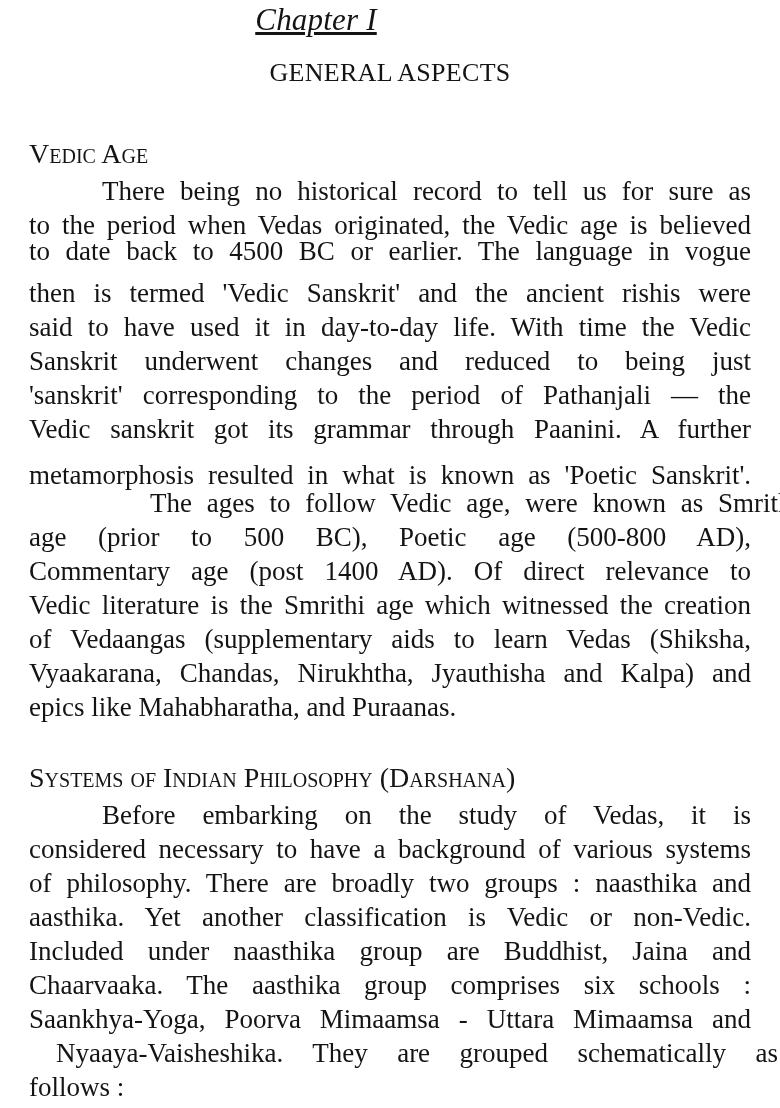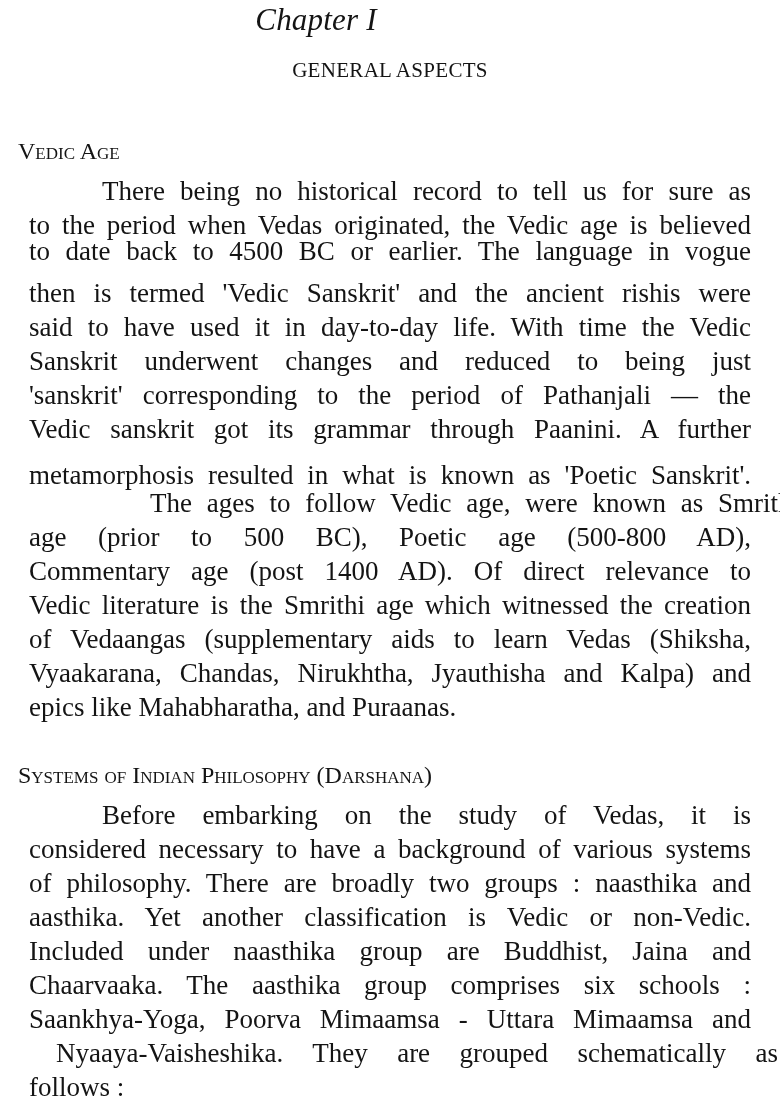--- a/index.html
+++ b/index.html
@@ -1,22 +1,22 @@
 <!DOCTYPE html>
 <html><head>
 <meta charset="utf-8">
 <style>
   html, body { margin: 0; padding: 0; background: #ffffff; }
   body { width: 780px; height: 1108px; position: relative; overflow: hidden;
          font-family: "Liberation Serif", "DejaVu Serif", serif; color: #141414; }
   .chapter { position: absolute; left: 0; width: 632px; top: 2px; text-align: center;
-             font-style: italic; font-size: 31px; letter-spacing: 0.2px; }
+             font-style: italic; font-size: 31px; letter-spacing: 0.2px; text-decoration: underline; }
   .title { position: absolute; left: 0; width: 780px; top: 58px; text-align: center;
-           font-size: 21px; letter-spacing: 0.3px; }
-  .heading { position: absolute; left: 18px; font-size: 24px; font-variant: small-caps;
+           font-size: 26px; letter-spacing: 0.3px; }
+  .heading { position: absolute; left: 29px; font-size: 28px; font-variant: small-caps;
              white-space: nowrap; }
   .line { position: absolute; left: 29px; width: 722px; font-size: 27px; line-height: 30px;
           white-space: nowrap; text-align: justify; text-align-last: justify; }
   .line.indent { left: 102px; width: 649px; }
   .line.last { text-align-last: left; }
 </style>
 </head>
 <body>
 
 <div>

